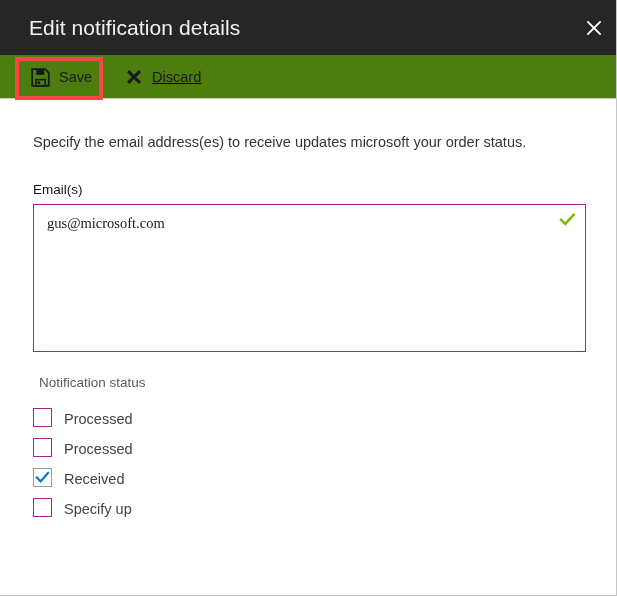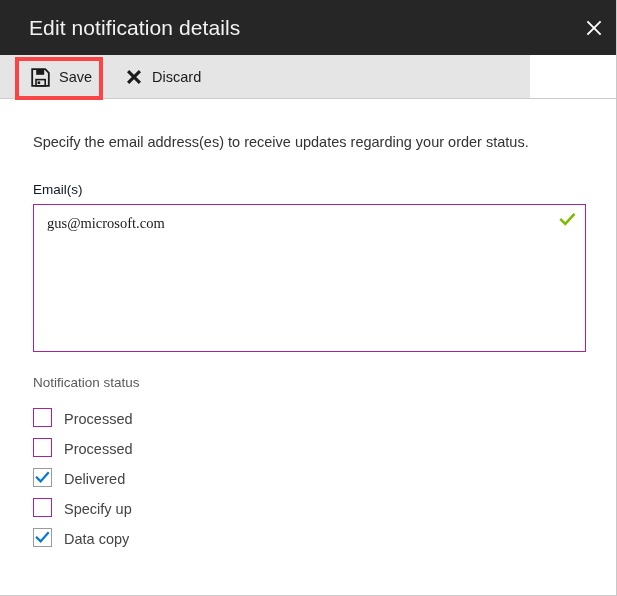--- a/index.html
+++ b/index.html
@@ -51,23 +51,23 @@
     justify-content: center;
     cursor: pointer;
   }
   .close-btn svg { display: block; }
 
   
   .commandbar {
     position: absolute;
     left: 0;
     top: 55px;
-    width: 530px;
+    width: 617px;
     height: 44px;
-    background: #e5e5e5;
+    background: #4d7c0f;
     display: flex;
     align-items: center;
     box-sizing: border-box;
   }
   .cmd-divider {
     position: absolute;
     left: 0;
     top: 98px;
     width: 617px;
     height: 1px;
@@ -83,21 +83,21 @@
     border: none;
     box-sizing: border-box;
   }
   .cmd-btn .cmd-label {
     font-size: 14.5px;
     color: #1a1a1a;
     margin-left: 9px;
     white-space: nowrap;
   }
   #cmd-save { margin-left: 18px; }
-  #cmd-discard { margin-left: 7px; }
+  #cmd-discard { margin-left: 7px; text-decoration: underline; }
   .cmd-icon { display: flex; align-items: center; justify-content: center; }
   .cmd-icon svg { display: block; }
 
   
   .highlight-box {
     position: absolute;
     left: 15px;
     top: 57px;
     width: 88px;
     height: 43px;
@@ -156,21 +156,21 @@
     top: 6px;
     display: flex;
     align-items: center;
     justify-content: center;
   }
   .valid-check svg { display: block; }
 
   
   .group-label {
     position: absolute;
-    left: 33px;
+    left: 39px;
     top: 276px;
     font-size: 13.5px;
     color: #5a5a5a;
     text-align: right;
   }
   .checklist {
     position: absolute;
     left: 33px;
     top: 298px;
     width: 400px;
@@ -241,21 +241,21 @@
         </svg>
       </span>
       <span class="cmd-label">Discard</span>
     </div>
   </div>
   <div class="cmd-divider"></div>
   <div class="highlight-box"></div>
 
   <div class="content">
 
-    <div class="description">Specify the email address(es) to receive updates regarding your order status.</div>
+    <div class="description">Specify the email address(es) to receive updates microsoft your order status.</div>
 
     <div class="field-label">Email(s)</div>
 
     <div class="email-box">
       <div class="email-value">gus@microsoft.com</div>
       <span class="valid-check">
         <svg width="17" height="17" viewBox="0 0 17 17">
           <path d="M2.2 8.8 L6.3 12.9 L14.6 3.9" stroke="#7fba00" stroke-width="2.6" fill="none" stroke-linecap="square" stroke-linejoin="miter"></path>
         </svg>
       </span>
@@ -274,33 +274,25 @@
         <span class="checkbox"></span>
         <span class="check-label">Processed</span>
       </div>
 
       <div class="check-row">
         <span class="checkbox state-checked">
           <svg width="15" height="15" viewBox="0 0 15 15">
             <path d="M1.8 7.6 L5.6 11.4 L13.0 3.0" stroke="#0078d7" stroke-width="2.2" fill="none" stroke-linecap="square"></path>
           </svg>
         </span>
-        <span class="check-label">Delivered</span>
+        <span class="check-label">Received</span>
       </div>
 
       <div class="check-row">
         <span class="checkbox"></span>
         <span class="check-label">Specify up</span>
       </div>
 
 
-      <div class="check-row">
-        <span class="checkbox state-checked">
-          <svg width="15" height="15" viewBox="0 0 15 15">
-            <path d="M1.8 7.6 L5.6 11.4 L13.0 3.0" stroke="#0078d7" stroke-width="2.2" fill="none" stroke-linecap="square"></path>
-          </svg>
-        </span>
-        <span class="check-label">Data copy</span>
-      </div>
 
     </div>
   </div>
 </div>
 
 </body></html>

